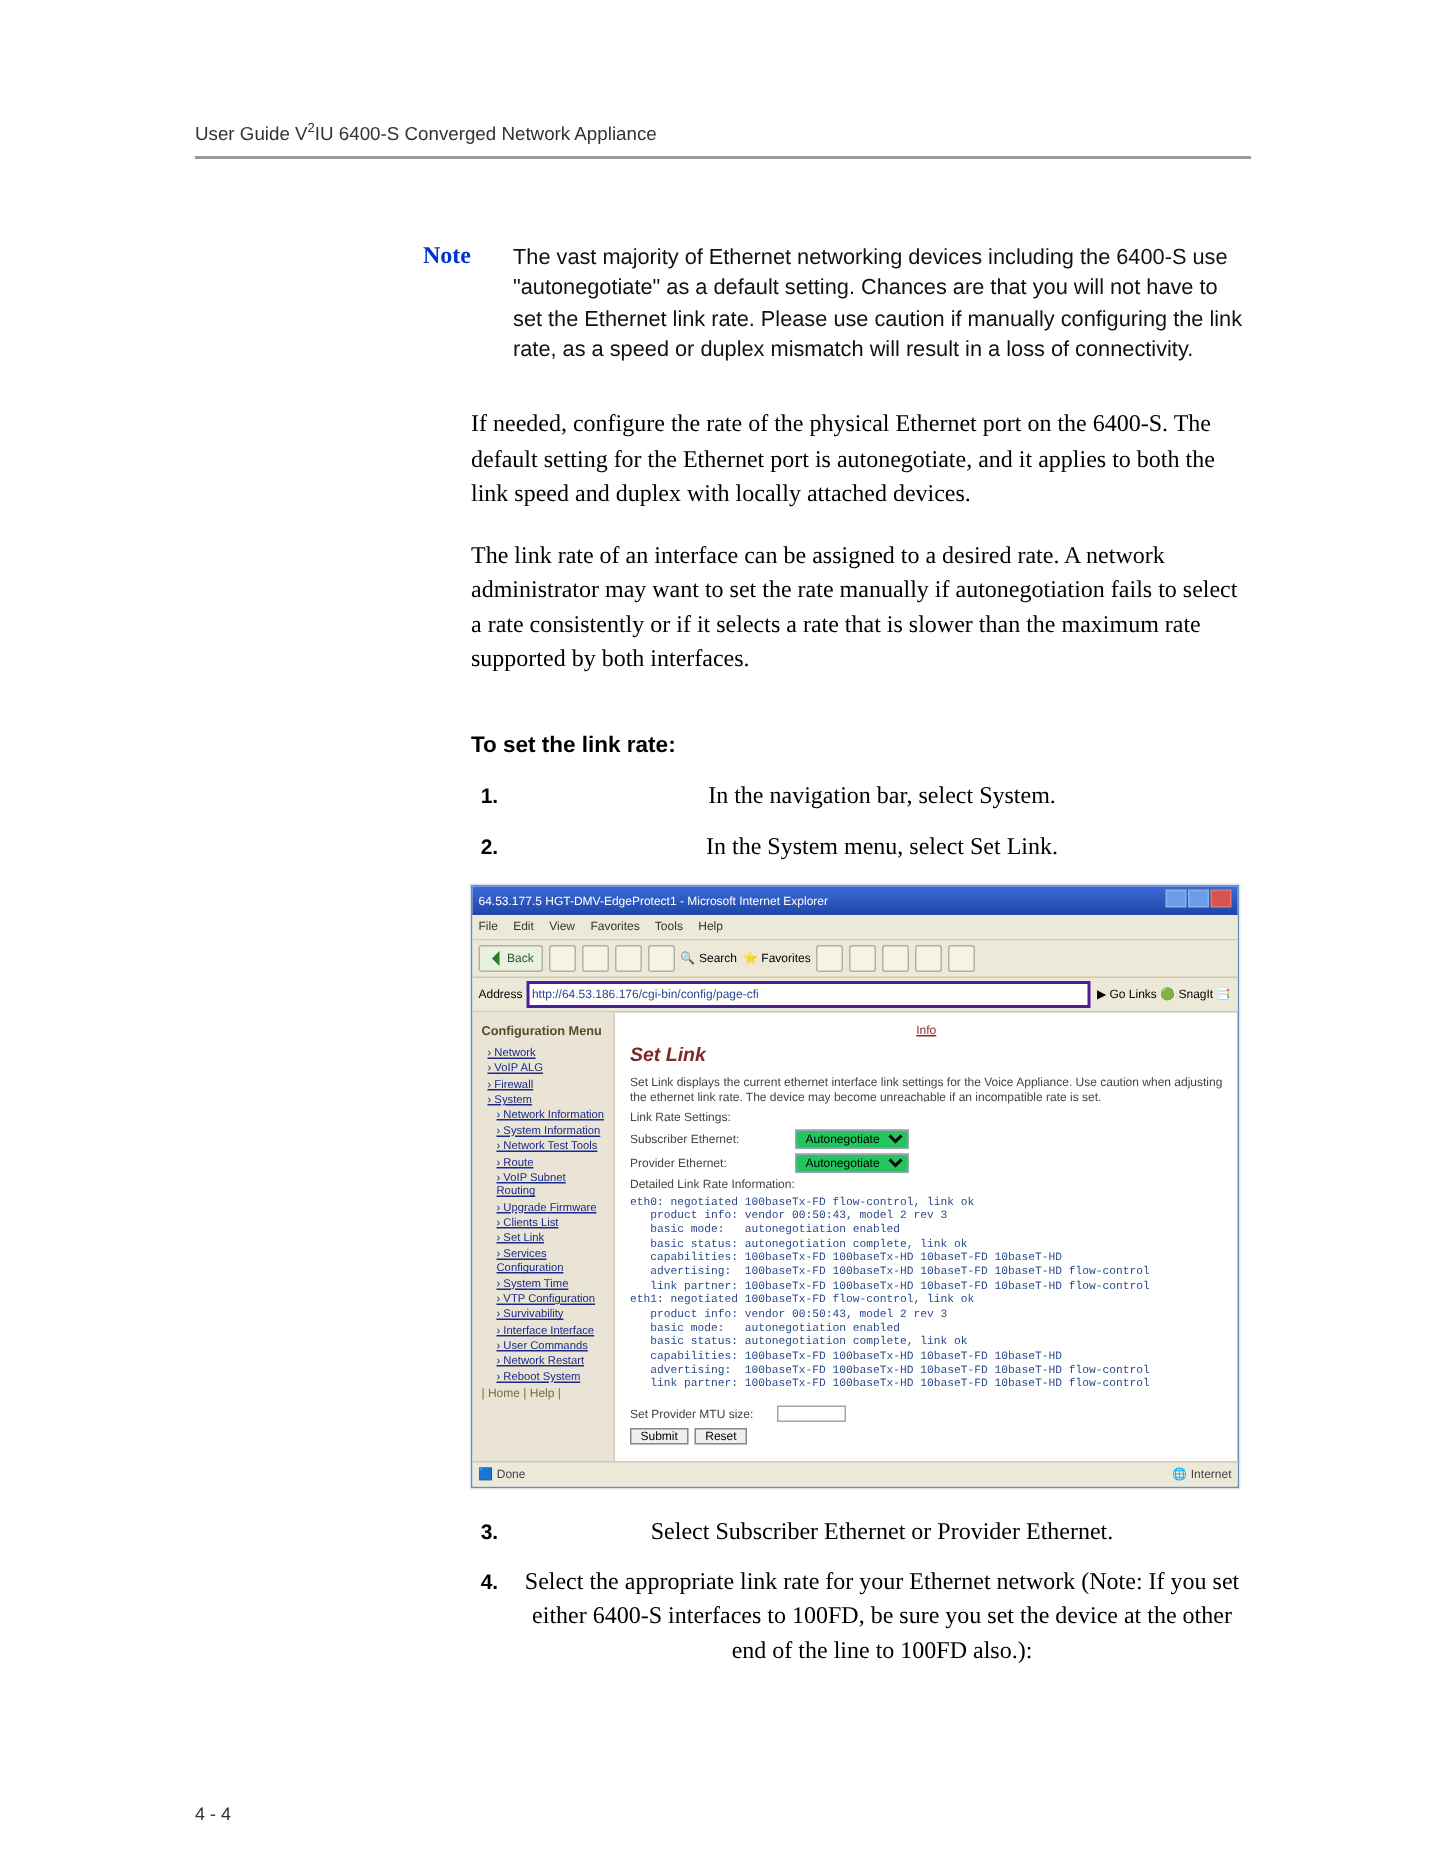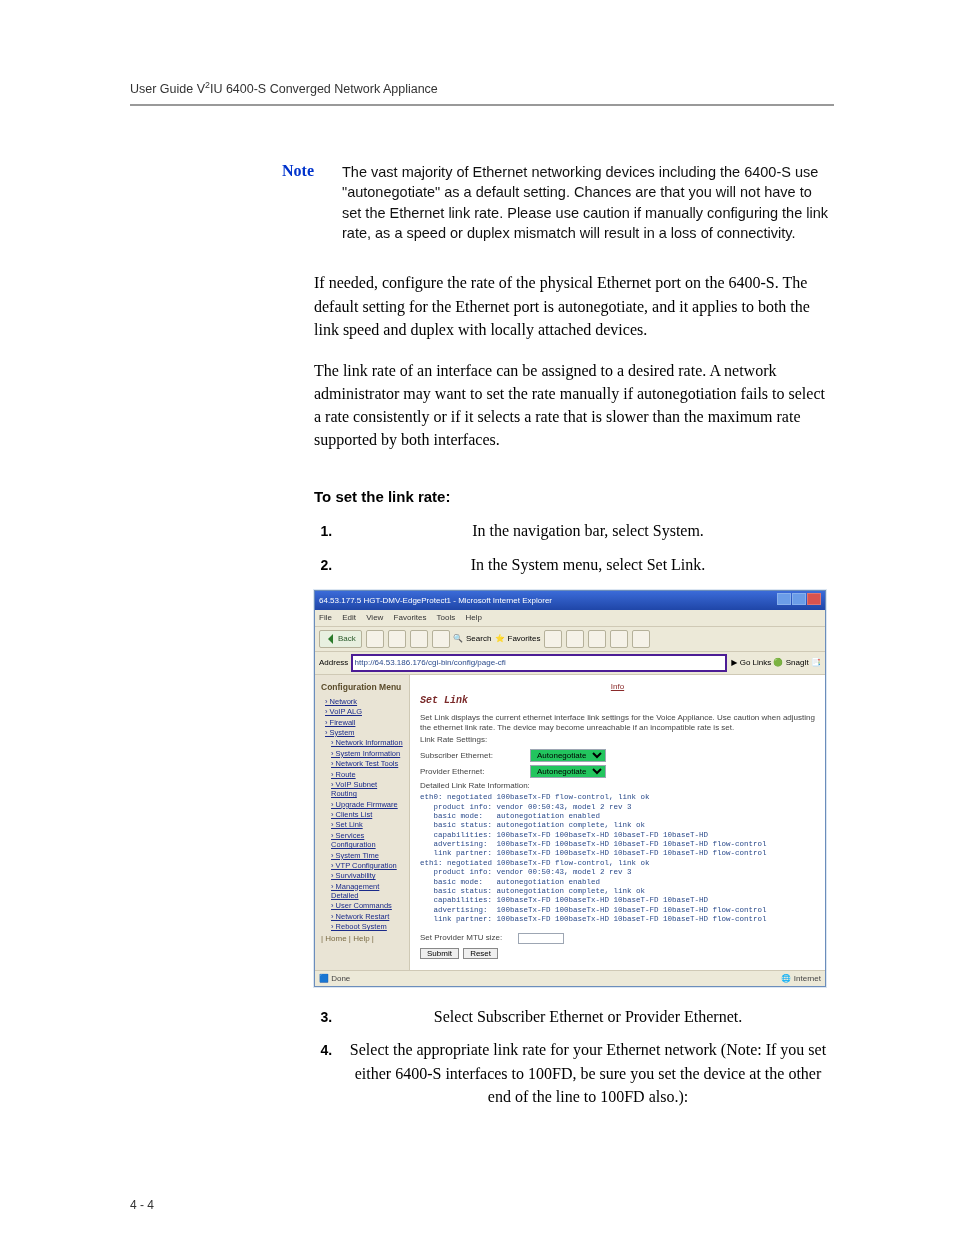--- a/index.html
+++ b/index.html
@@ -164,22 +164,22 @@
     color:#7a6b45; font-size:8px;
   }
   .ss-content {
     flex:1; padding:6px 10px 10px 10px;
     color:#444;
   }
   .ss-content .info-link{ text-align:center; }
   .ss-content .info-link a{ color:#8a2a2a; text-decoration:underline;}
   .ss-content h4{
     margin:2px 0 4px 0;
-    color:#7a2a2a; font-style:italic; font-size:10px;
-    font-family: Liberation Mono, monospace; font-weight:bold;
+    color:#7a2a2a; font-style:italic; font-size:13px;
+    font-family: Liberation Sans, sans-serif; font-weight:bold;
   }
   .ss-content p{ margin:2px 0; font-size:8px; line-height:1.3;}
   .ss-content .field-row{
     display:flex; align-items:center; margin:3px 0;
   }
   .ss-content .field-row label{ width:110px; }
   .ss-content select{
     font-size:8px; border:1px solid #9da6b3; background:#22c55e; padding:0 2px;
   }
   .ss-content pre{
@@ -284,21 +284,21 @@
               <a class="sub">› Network Test Tools</a>
               <a class="sub">› Route</a>
               <a class="sub">› VoIP Subnet Routing</a>
               <a class="sub">› Upgrade Firmware</a>
               <a class="sub">› Clients List</a>
               <a class="sub">› Set Link</a>
               <a class="sub">› Services Configuration</a>
               <a class="sub">› System Time</a>
               <a class="sub">› VTP Configuration</a>
               <a class="sub">› Survivability</a>
-              <a class="sub">› Management Detailed</a>
+              <a class="sub">› Interface Interface</a>
               <a class="sub">› User Commands</a>
               <a class="sub">› Network Restart</a>
               <a class="sub">› Reboot System</a>
             </div>
           <div class="sb-footer">| Home | Help |</div>
         </div>
         <div class="ss-content">
           <div class="info-link"><a>Info</a></div>
           <h4>Set Link</h4>
           <p>Set Link displays the current ethernet interface link settings for the Voice Appliance. Use caution when adjusting the ethernet link rate. The device may become unreachable if an incompatible rate is set.</p>

